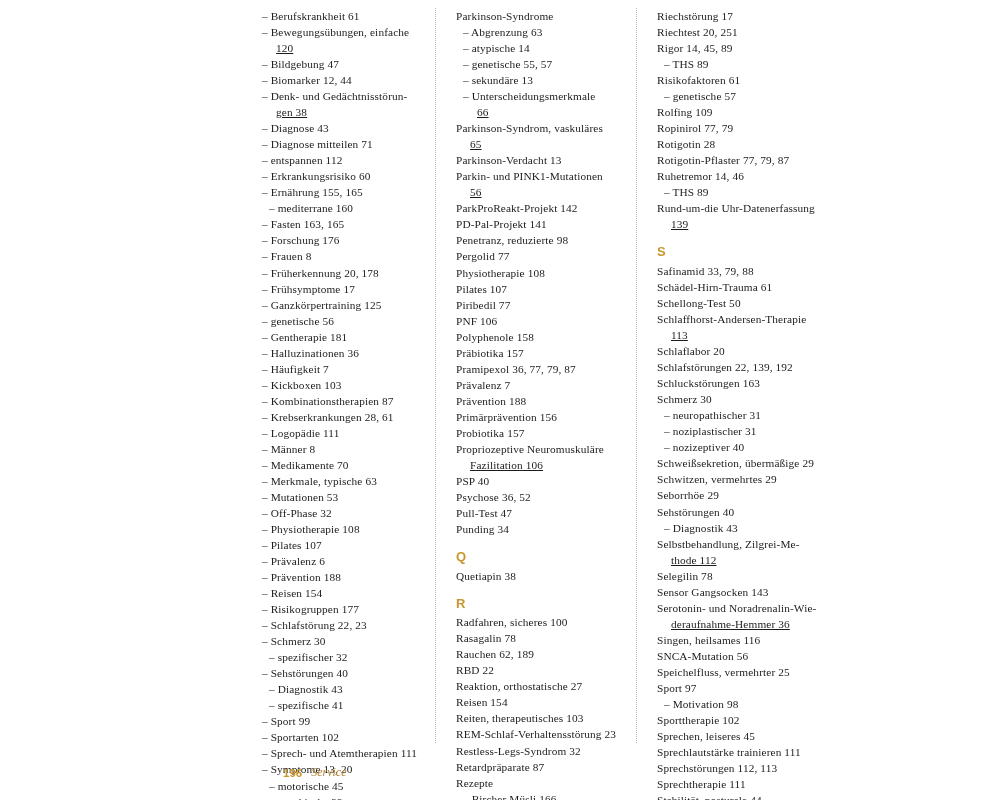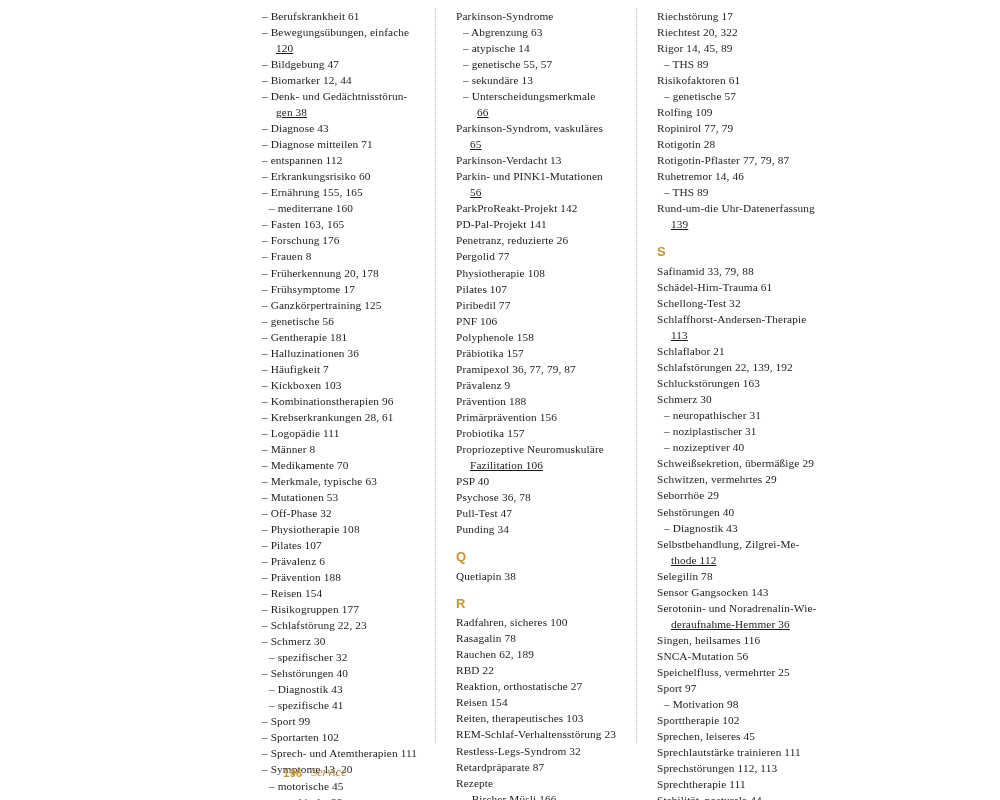--- a/index.html
+++ b/index.html
@@ -130,21 +130,21 @@
         <div class="entry sub">– Forschung 176</div>
         <div class="entry sub">– Frauen 8</div>
         <div class="entry sub">– Früherkennung 20, 178</div>
         <div class="entry sub">– Frühsymptome 17</div>
         <div class="entry sub">– Ganzkörpertraining 125</div>
         <div class="entry sub">– genetische 56</div>
         <div class="entry sub">– Gentherapie 181</div>
         <div class="entry sub">– Halluzinationen 36</div>
         <div class="entry sub">– Häufigkeit 7</div>
         <div class="entry sub">– Kickboxen 103</div>
-        <div class="entry sub">– Kombinationstherapien 96</div>
+        <div class="entry sub">– Kombinationstherapien 87</div>
         <div class="entry sub">– Krebserkrankungen 28, 61</div>
         <div class="entry sub">– Logopädie 111</div>
         <div class="entry sub">– Männer 8</div>
         <div class="entry sub">– Medikamente 70</div>
         <div class="entry sub">– Merkmale, typische 63</div>
         <div class="entry sub">– Mutationen 53</div>
         <div class="entry sub">– Off-Phase 32</div>
         <div class="entry sub">– Physiotherapie 108</div>
         <div class="entry sub">– Pilates 107</div>
         <div class="entry sub">– Prävalenz 6</div>
@@ -173,37 +173,37 @@
         <div class="entry sub">– sekundäre 13</div>
         <div class="entry sub">– Unterscheidungsmerkmale</div>
         <div class="entry sub cont">66</div>
         <div class="entry">Parkinson-Syndrom, vaskuläres</div>
         <div class="entry cont">65</div>
         <div class="entry">Parkinson-Verdacht 13</div>
         <div class="entry">Parkin- und PINK1-Mutationen</div>
         <div class="entry cont">56</div>
         <div class="entry">ParkProReakt-Projekt 142</div>
         <div class="entry">PD-Pal-Projekt 141</div>
-        <div class="entry">Penetranz, reduzierte 26</div>
+        <div class="entry">Penetranz, reduzierte 98</div>
         <div class="entry">Pergolid 77</div>
         <div class="entry">Physiotherapie 108</div>
         <div class="entry">Pilates 107</div>
         <div class="entry">Piribedil 77</div>
         <div class="entry">PNF 106</div>
         <div class="entry">Polyphenole 158</div>
         <div class="entry">Präbiotika 157</div>
         <div class="entry">Pramipexol 36, 77, 79, 87</div>
-        <div class="entry">Prävalenz 9</div>
+        <div class="entry">Prävalenz 7</div>
         <div class="entry">Prävention 188</div>
         <div class="entry">Primärprävention 156</div>
         <div class="entry">Probiotika 157</div>
         <div class="entry">Propriozeptive Neuromuskuläre</div>
         <div class="entry cont">Fazilitation 106</div>
         <div class="entry">PSP 40</div>
-        <div class="entry">Psychose 36, 78</div>
+        <div class="entry">Psychose 36, 52</div>
         <div class="entry">Pull-Test 47</div>
         <div class="entry">Punding 34</div>
         <div class="letter">Q</div>
         <div class="entry">Quetiapin 38</div>
         <div class="letter">R</div>
         <div class="entry">Radfahren, sicheres 100</div>
         <div class="entry">Rasagalin 78</div>
         <div class="entry">Rauchen 62, 189</div>
         <div class="entry">RBD 22</div>
         <div class="entry">Reaktion, orthostatische 27</div>
@@ -211,40 +211,40 @@
         <div class="entry">Reiten, therapeutisches 103</div>
         <div class="entry">REM-Schlaf-Verhaltensstörung 23</div>
         <div class="entry">Restless-Legs-Syndrom 32</div>
         <div class="entry">Retardpräparate 87</div>
         <div class="entry">Rezepte</div>
         <div class="entry sub">– Bircher Müsli 166</div>
         <div class="entry sub">– Blumenkohlsteak mit Salzkartof-</div>
       </div>
       <div class="col wide">
         <div class="entry">Riechstörung 17</div>
-        <div class="entry">Riechtest 20, 322</div>
+        <div class="entry">Riechtest 20, 251</div>
         <div class="entry">Rigor 14, 45, 89</div>
         <div class="entry sub">– THS 89</div>
         <div class="entry">Risikofaktoren 61</div>
         <div class="entry sub">– genetische 57</div>
         <div class="entry">Rolfing 109</div>
         <div class="entry">Ropinirol 77, 79</div>
         <div class="entry">Rotigotin 28</div>
         <div class="entry">Rotigotin-Pflaster 77, 79, 87</div>
         <div class="entry">Ruhetremor 14, 46</div>
         <div class="entry sub">– THS 89</div>
         <div class="entry">Rund-um-die Uhr-Datenerfassung</div>
         <div class="entry cont">139</div>
         <div class="letter">S</div>
         <div class="entry">Safinamid 33, 79, 88</div>
         <div class="entry">Schädel-Hirn-Trauma 61</div>
-        <div class="entry">Schellong-Test 32</div>
+        <div class="entry">Schellong-Test 50</div>
         <div class="entry">Schlaffhorst-Andersen-Therapie</div>
         <div class="entry cont">113</div>
-        <div class="entry">Schlaflabor 21</div>
+        <div class="entry">Schlaflabor 20</div>
         <div class="entry">Schlafstörungen 22, 139, 192</div>
         <div class="entry">Schluckstörungen 163</div>
         <div class="entry">Schmerz 30</div>
         <div class="entry sub">– neuropathischer 31</div>
         <div class="entry sub">– noziplastischer 31</div>
         <div class="entry sub">– nozizeptiver 40</div>
         <div class="entry">Schweißsekretion, übermäßige 29</div>
         <div class="entry">Schwitzen, vermehrtes 29</div>
         <div class="entry">Seborrhöe 29</div>
         <div class="entry">Sehstörungen 40</div>

